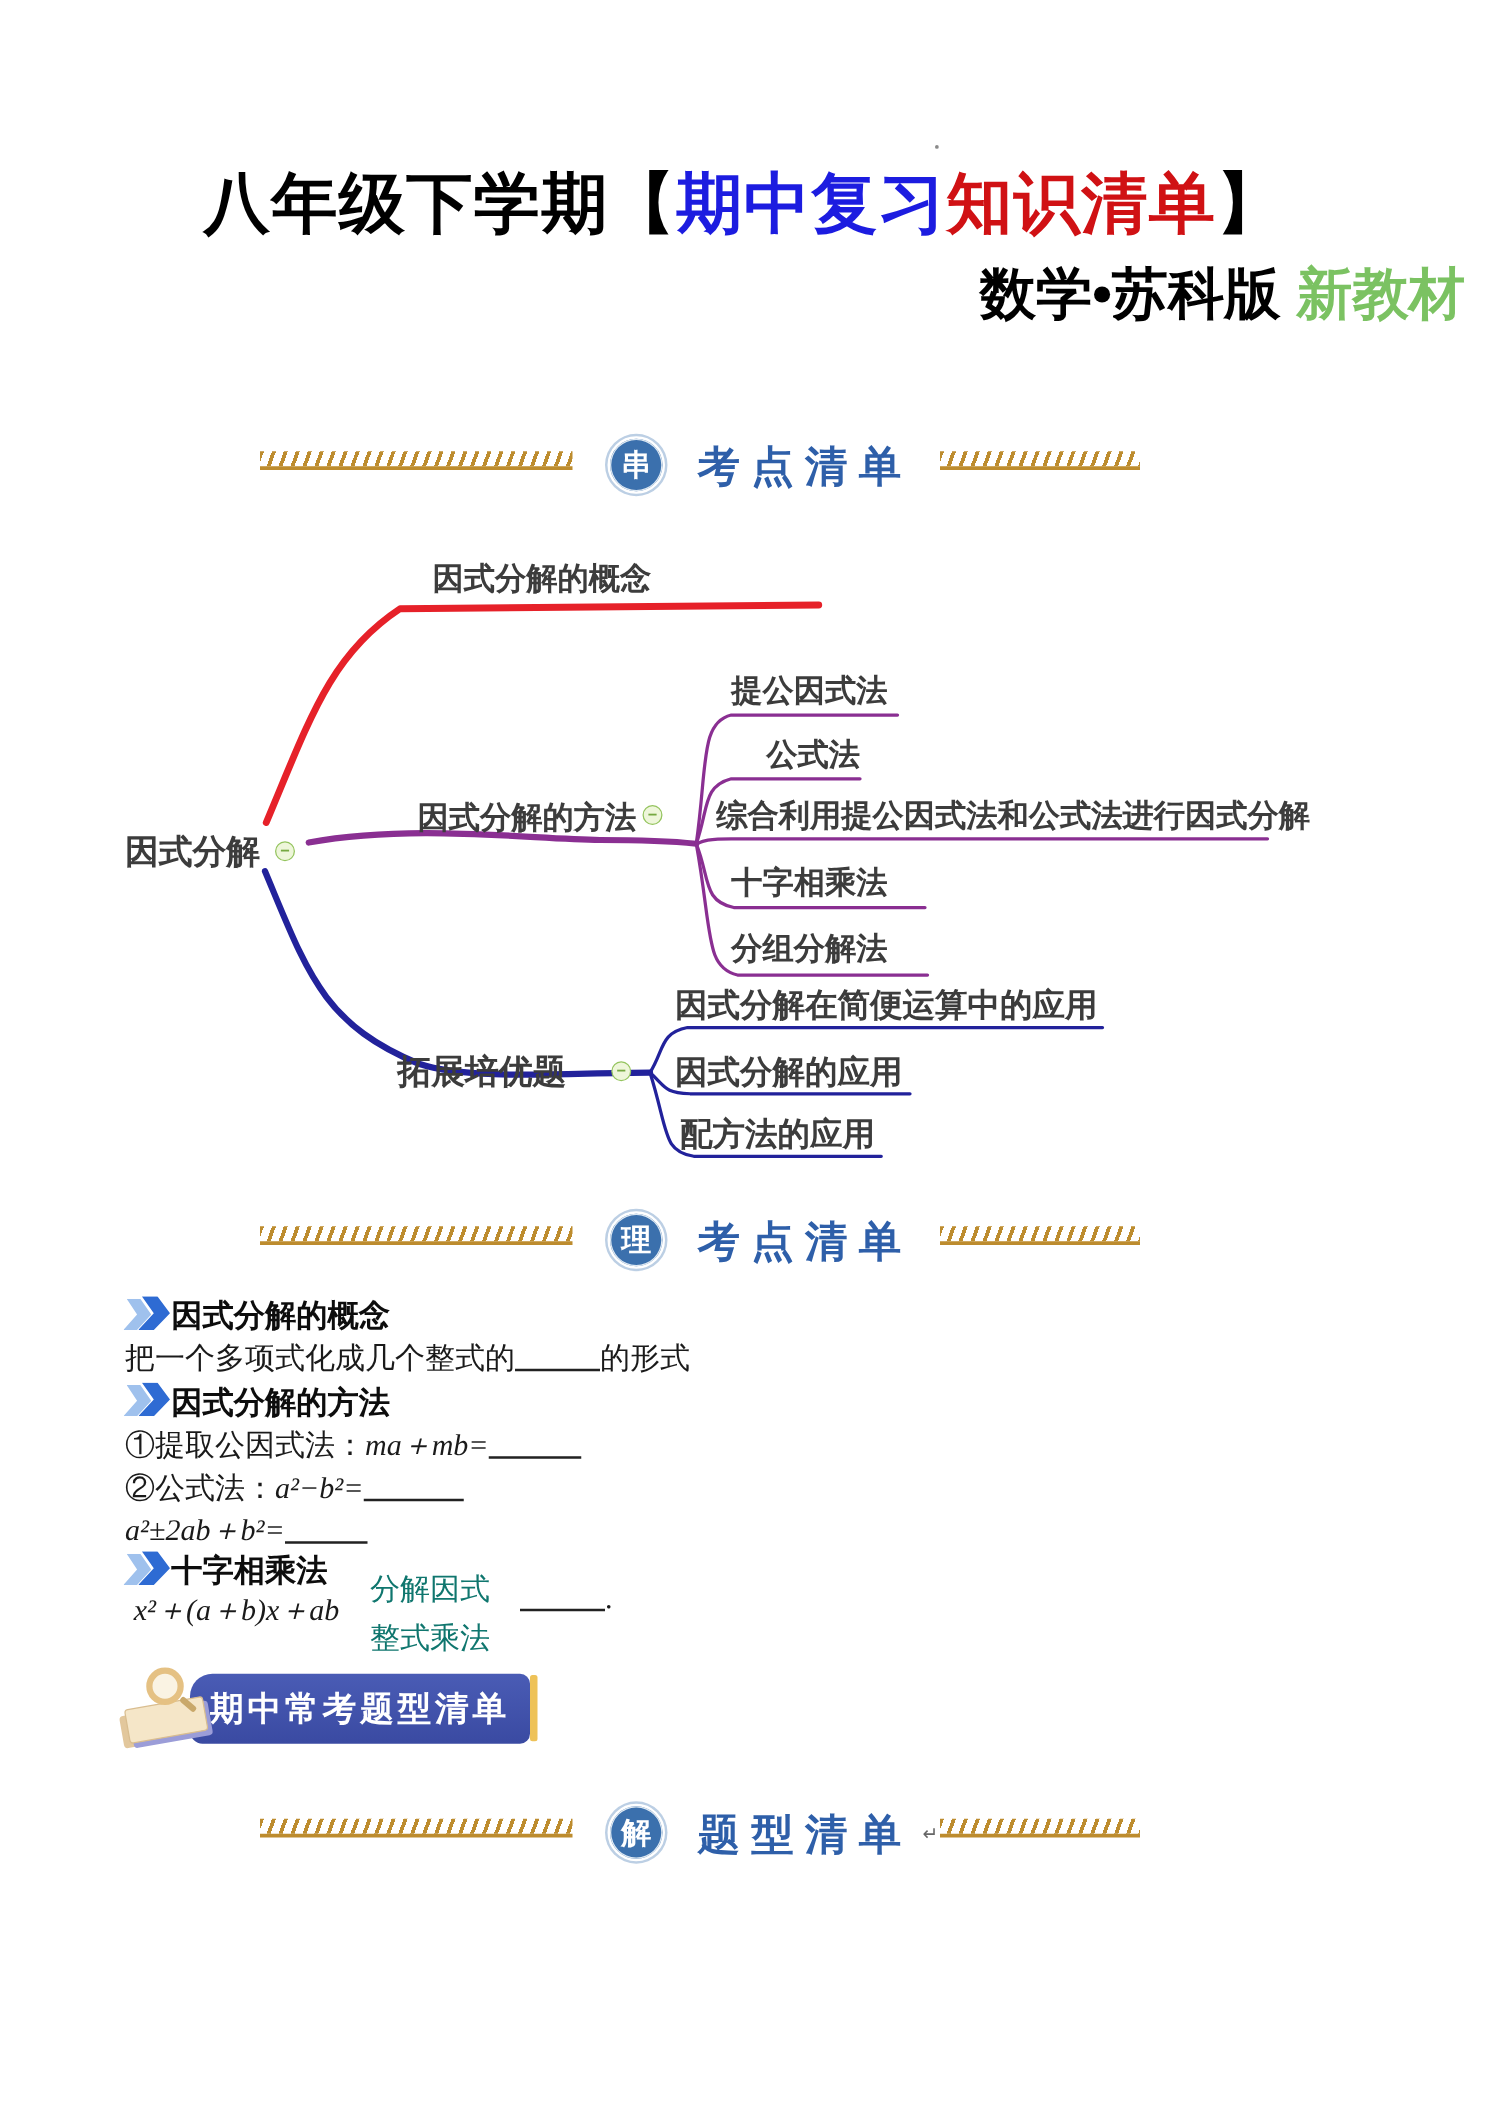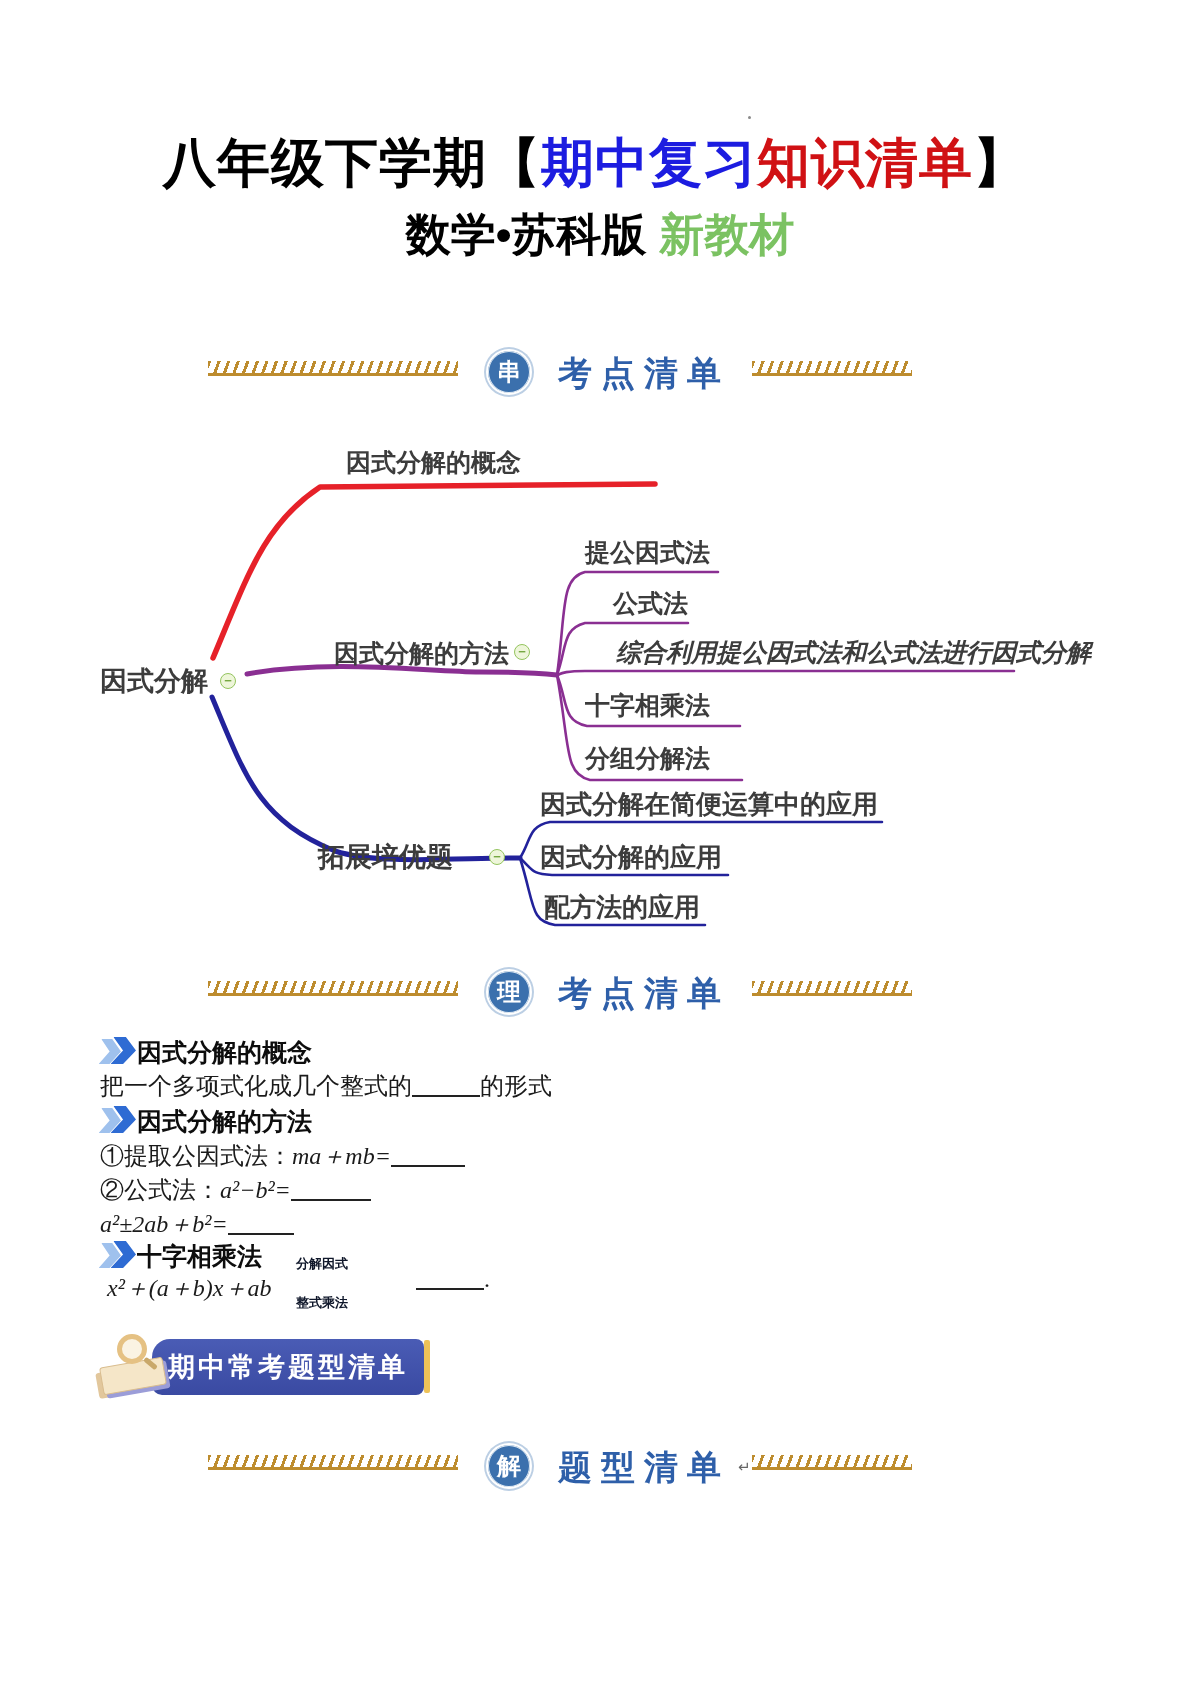--- a/index.html
+++ b/index.html
@@ -5,21 +5,21 @@
   html,body{margin:0;padding:0;background:#ffffff;}
   .page{position:relative;width:1190px;height:1683px;background:#fff;overflow:hidden;
         font-family:"Liberation Sans","DejaVu Sans",sans-serif;}
   .abs{position:absolute;white-space:nowrap;}
 
   
   .title-l1{top:128px;left:0;width:1190px;text-align:center;font-size:53px;font-weight:900;
             color:#000;letter-spacing:1px;}
   .title-l1 .blue{color:var(--title_blue);}
   .title-l1 .red{color:var(--title_red);}
-  .title-l2{top:205px;left:16px;width:1168px;text-align:center;font-size:45px;font-weight:900;color:#000;}
+  .title-l2{top:205px;left:4px;width:1168px;text-align:right;font-size:45px;font-weight:900;color:#000;}
   .title-l2 .green{color:var(--green_accent);}
   .title-l3{top:276px;left:0;width:1190px;text-align:center;font-size:30px;font-weight:700;
             font-family:"Liberation Serif","DejaVu Serif",serif;color:#000;}
   .top-dot{top:116px;left:748px;width:3px;height:3px;border-radius:50%;background:#8a8a8a;}
 
   
   .hatch{height:12px;border-bottom:3px solid var(--gold);
          background:repeating-linear-gradient(110deg,var(--gold) 0 3px,transparent 3px 9px);}
   .hdr-circle{width:42px;height:42px;border-radius:50%;background:var(--badge_circle_blue);
               border:2px solid #fff;box-shadow:0 0 0 2px #bccfe4, inset 0 0 0 1px #dde8f2;
@@ -48,21 +48,21 @@
   .chev{display:inline-block;}
   .chev span{display:inline-block;width:21px;height:25px;margin-right:-9px;
              clip-path:polygon(0 0,52% 0,100% 50%,52% 100%,0 100%,46% 50%);
              transform:skewX(-6deg);}
   .chev .c1{background:var(--chevron_light);}
   .chev .c2{background:var(--chevron_dark);width:24px;height:27px;}
   .h-label{font-size:25px;font-weight:700;color:#0d0d0d;}
   .body-serif{font-family:"Liberation Serif","DejaVu Serif",serif;font-size:24px;color:#1a1a1a;}
   .math{font-style:italic;}
   .blank{display:inline-block;border-bottom:2px solid #222;transform:translateY(3px);}
-  .cross-lab{font-size:13px;font-weight:700;color:#0f172a;}
+  .cross-lab{font-size:24px;font-weight:400;color:#0f766e;}
 
   
   .banner{top:1334px;left:95px;width:345px;height:70px;}
   .banner-rect{position:absolute;left:57px;top:5px;width:272px;height:56px;
                background:linear-gradient(180deg,#4a5cb5,#3a4aa2);
                border-radius:18px 8px 8px 10px;display:flex;align-items:center;justify-content:center;}
   .banner-rect span{color:#fff;font-size:27px;font-weight:700;letter-spacing:3px;}
   .banner-gold{position:absolute;left:329px;top:6px;width:6px;height:53px;background:var(--banner_gold);border-radius:2px;}
   .bk-page2{position:absolute;left:2px;top:34px;width:60px;height:26px;background:#e2c79c;border-radius:3px;transform:rotate(-10deg);}
   .bk-page{position:absolute;left:6px;top:28px;width:62px;height:26px;background:#f5e6c8;border:1px solid #d9bd8f;
@@ -108,21 +108,21 @@
 
   <div class="abs mm-label mm-root" style="left:100px;top:663px;">因式分解</div>
   <div class="abs mm-circle" style="left:220px;top:673px;">−</div>
 
   <div class="abs mm-label" style="left:346px;top:446px;">因式分解的概念</div>
 
   <div class="abs mm-label" style="left:334px;top:637px;">因式分解的方法</div>
   <div class="abs mm-circle" style="left:514px;top:644px;">−</div>
   <div class="abs mm-label" style="left:585px;top:536px;">提公因式法</div>
   <div class="abs mm-label" style="left:613px;top:587px;">公式法</div>
-  <div class="abs mm-label" style="left:616px;top:636px;font-style:italic;">综合利用提公因式法和公式法进行因式分解</div>
+  <div class="abs mm-label" style="left:573px;top:636px;">综合利用提公因式法和公式法进行因式分解</div>
   <div class="abs mm-label" style="left:585px;top:689px;">十字相乘法</div>
   <div class="abs mm-label" style="left:585px;top:742px;">分组分解法</div>
 
   <div class="abs mm-label mm-b3" style="left:318px;top:839px;">拓展培优题</div>
   <div class="abs mm-circle" style="left:489px;top:849px;">−</div>
   <div class="abs mm-label mm-sub3" style="left:540px;top:787px;">因式分解在简便运算中的应用</div>
   <div class="abs mm-label mm-sub3" style="left:540px;top:840px;">因式分解的应用</div>
   <div class="abs mm-label mm-sub3" style="left:544px;top:890px;">配方法的应用</div>
 
   <div>

